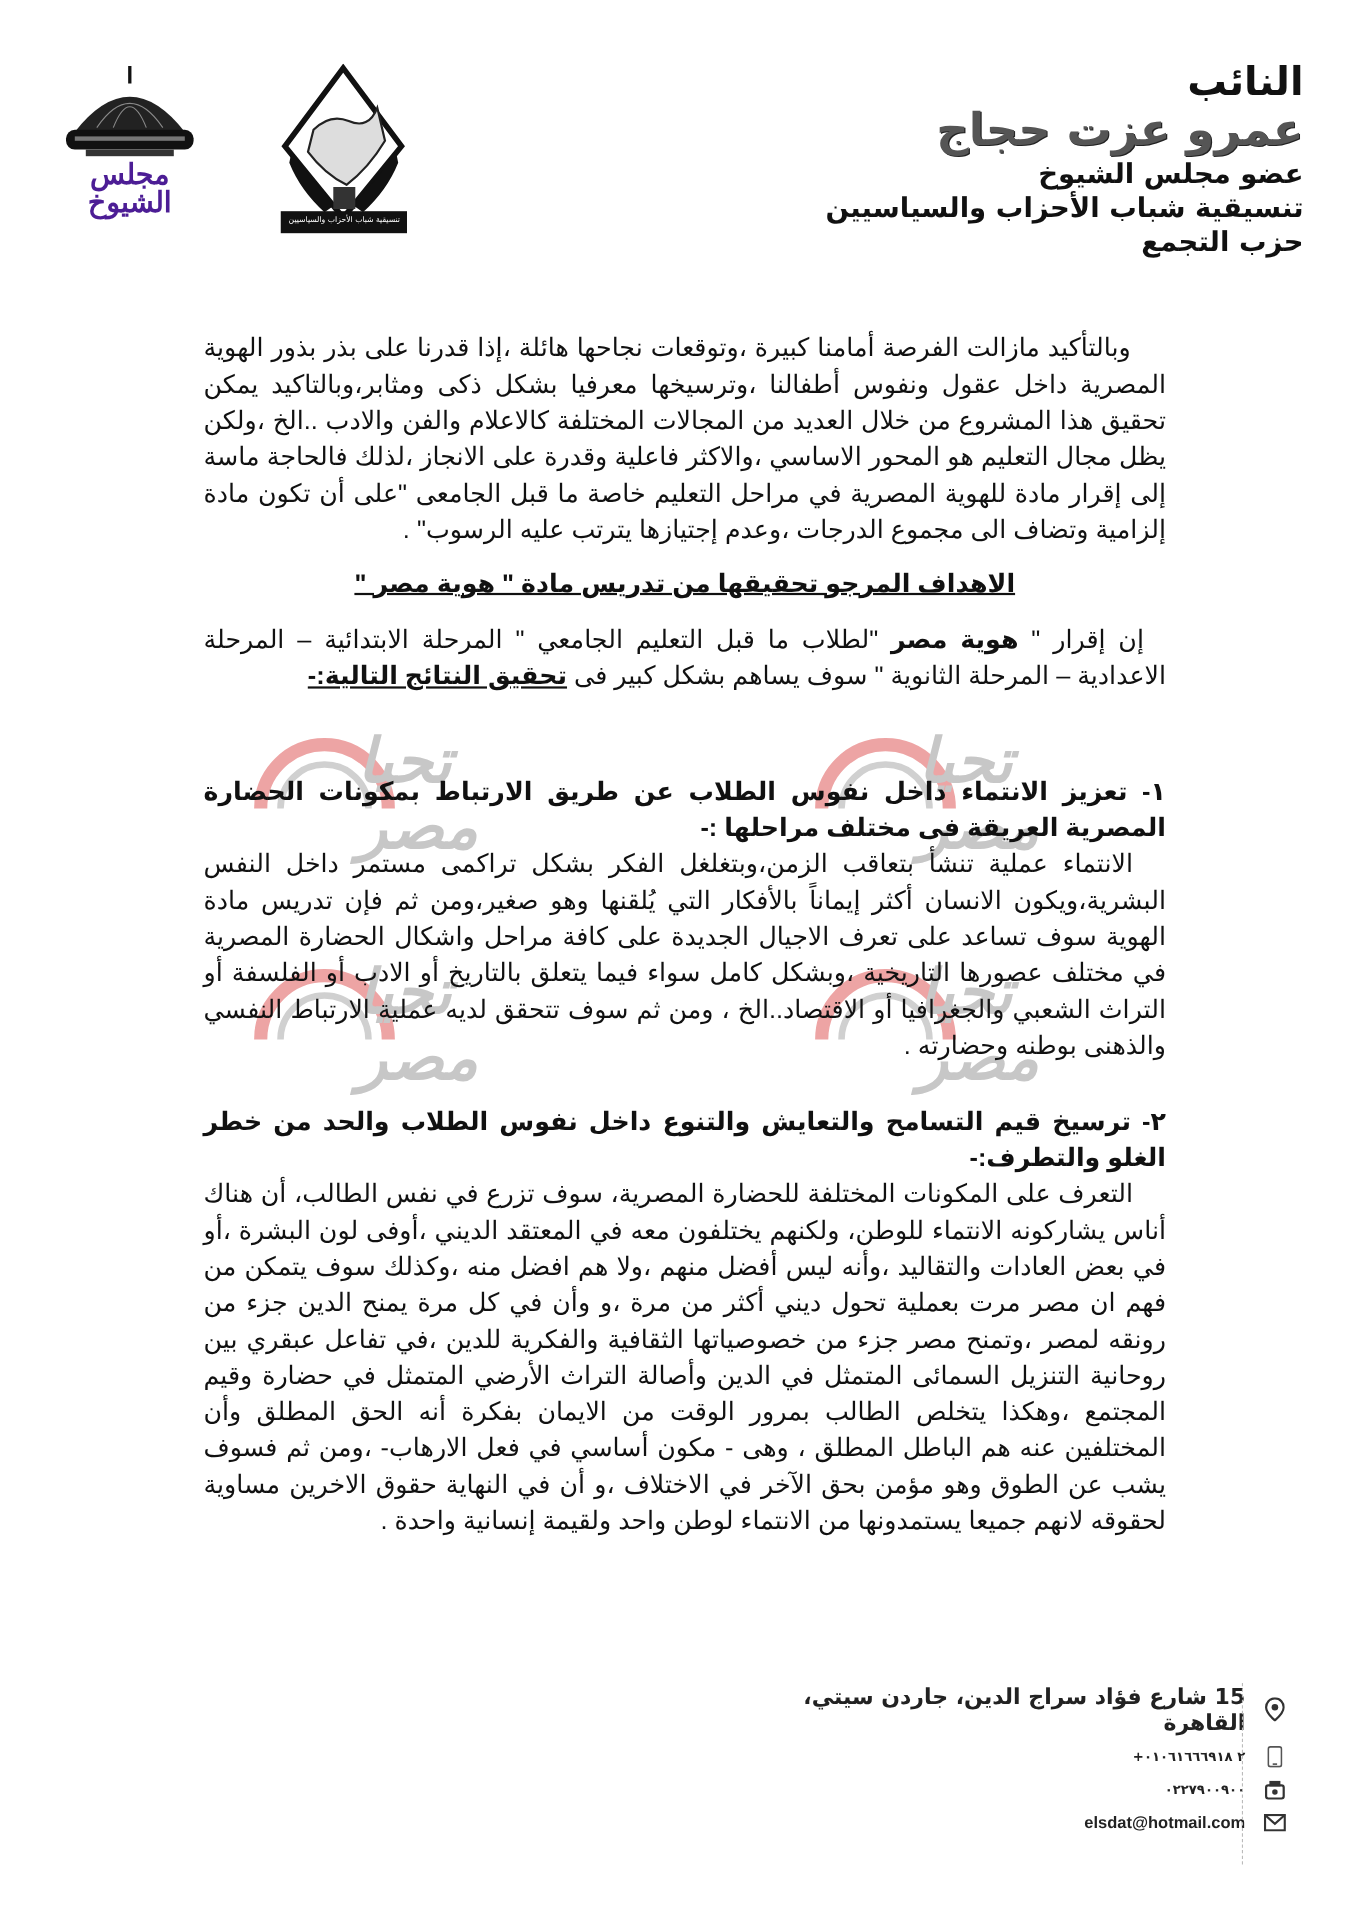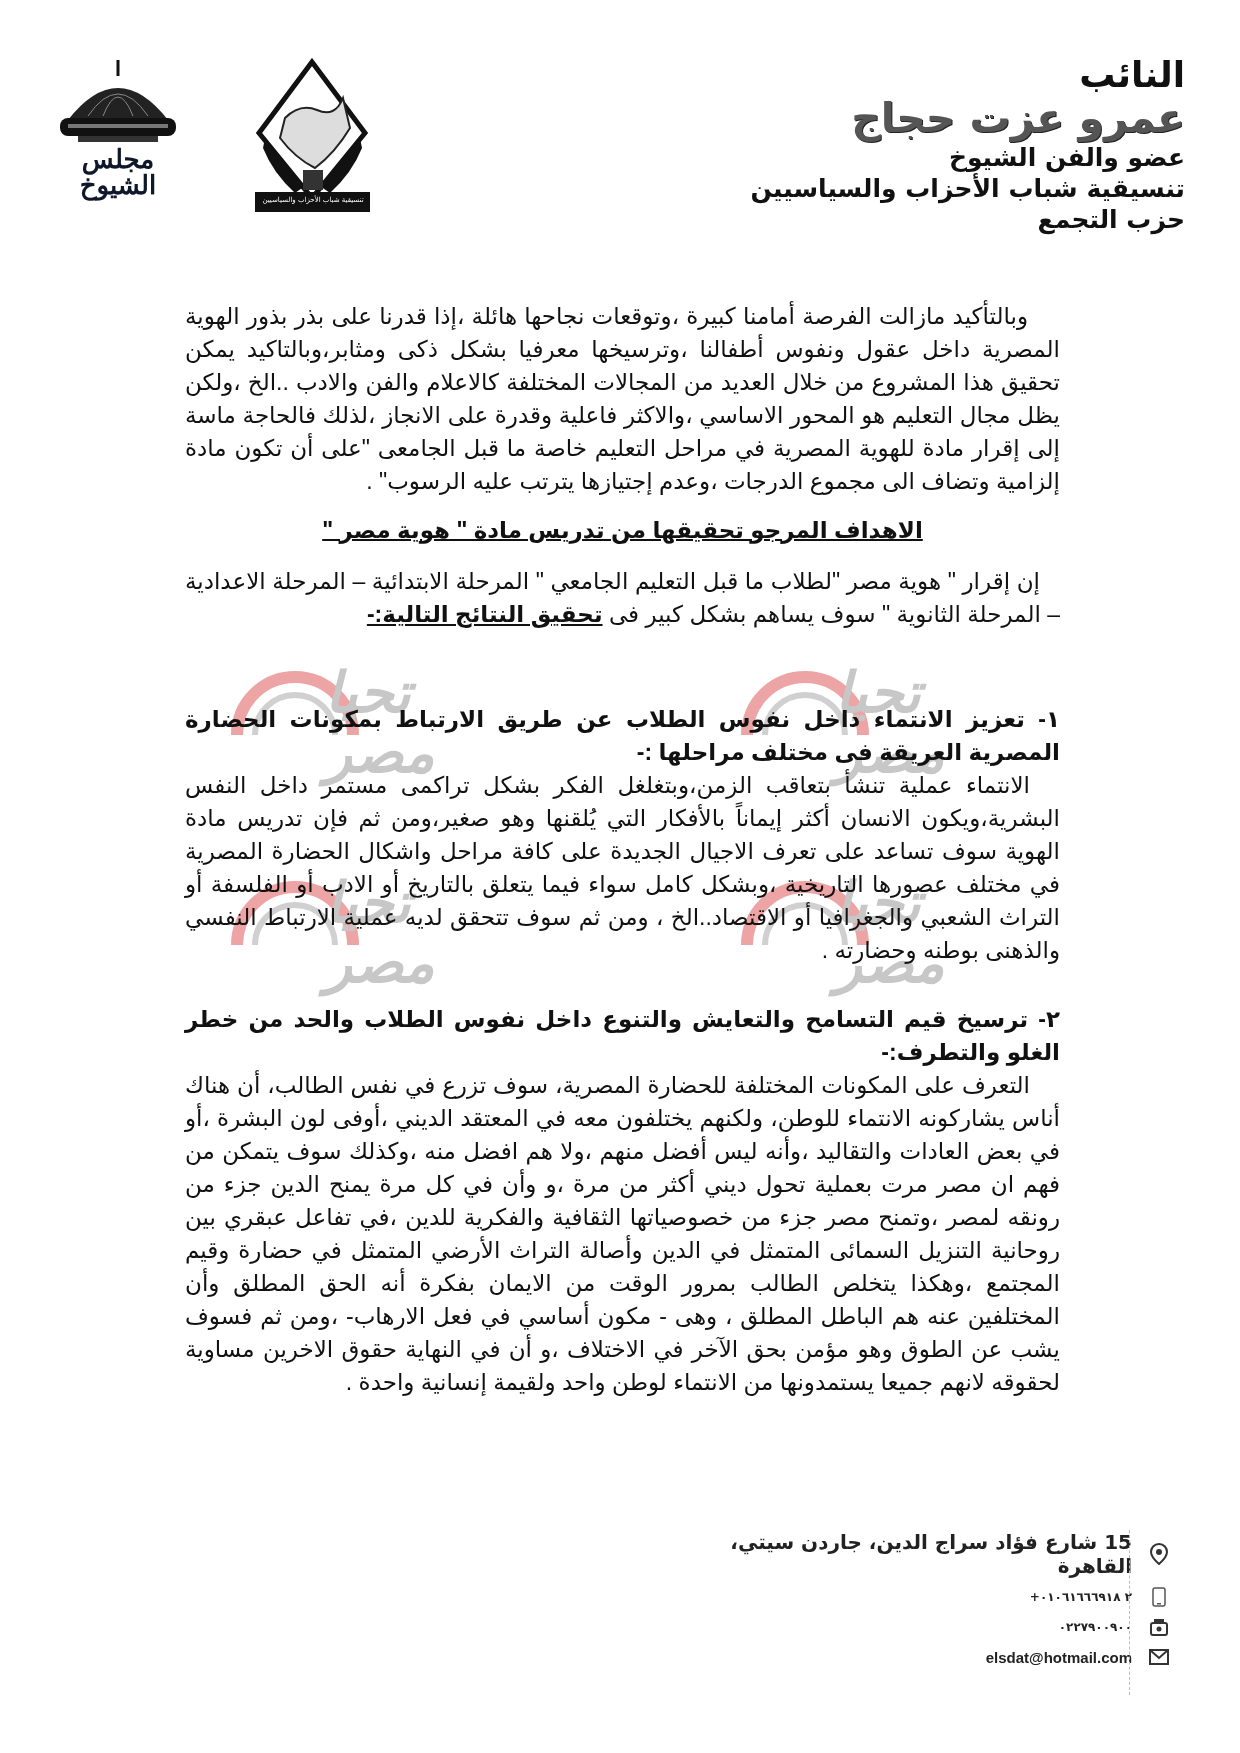--- a/index.html
+++ b/index.html
@@ -17,21 +17,21 @@
     .logo-senate { left: 58px; top: 58px; width: 120px; height: 150px; }
     .logo-coord { left: 255px; top: 58px; width: 115px; height: 160px; }
 
     
     .content { position: absolute; top: 300px; right: 180px; width: 875px;
       font-family: "Liberation Sans", "DejaVu Sans", sans-serif; font-size: 23px; line-height: 33px; text-align: justify; }
     .para { margin-bottom: 0; text-indent: 32px; }
     .section-title { text-align: center; font-weight: bold; text-decoration: underline; font-size: 23px;
       margin-top: 16px; margin-bottom: 18px; text-decoration-thickness: 2px; }
     .intro-para { text-indent: 20px; }
-    .intro-para b { font-weight: normal; }
+    .intro-para b { font-weight: bold; }
     .intro-para .underlined { font-weight: bold; text-decoration: underline; }
     .point-heading { font-weight: bold; margin-top: 72px; }
     .point-heading.second { margin-top: 36px; }
     .point-body { text-indent: 30px; }
 
     
     .watermark { position: absolute; width: 200px; height: 180px; opacity: 0.55; pointer-events: none; }
 
     
     .footer { position: absolute; right: 70px; top: 1530px; width: 520px; direction: rtl; }
@@ -50,39 +50,39 @@
 <div class="logo logo-senate">
   <svg width="120" height="150" viewBox="0 0 120 150">
     <line x1="60" y1="2" x2="60" y2="18" stroke="#111" stroke-width="3"></line>
     <path d="M10 62 Q60 -2 110 62 Z" fill="#222"></path>
     <path d="M30 58 Q60 14 90 58" fill="none" stroke="#888" stroke-width="1"></path>
     <path d="M45 58 Q60 20 75 58" fill="none" stroke="#888" stroke-width="1"></path>
     <rect x="2" y="60" width="116" height="18" rx="8" fill="#111"></rect>
     <rect x="10" y="66" width="100" height="4" fill="#777"></rect>
     <rect x="20" y="78" width="80" height="6" fill="#333"></rect>
   </svg>
-  <div style="position:absolute;left:0;top:88px;width:120px;text-align:center;font-family:'DejaVu Serif',serif;font-size:26px;font-weight:bold;color:#0f172a;line-height:1;">مجلس الشيوخ</div>
+  <div style="position:absolute;left:0;top:88px;width:120px;text-align:center;font-family:'DejaVu Serif',serif;font-size:26px;font-weight:bold;color:#4c1d95;line-height:1;">مجلس الشيوخ</div>
 </div>
 
 <div class="logo logo-coord">
   <svg width="115" height="160" viewBox="0 0 115 160">
     <path d="M57 4 L110 75 L57 140 L4 75 Z" fill="#fff" stroke="#111" stroke-width="5"></path>
     <path d="M30 60 Q45 45 62 52 Q80 60 88 40 L95 70 Q80 95 60 110 Q40 100 25 80 Z" fill="#ddd" stroke="#222" stroke-width="2"></path>
     <path d="M10 80 Q30 110 50 128 L40 135 Q18 115 8 90 Z" fill="#111"></path>
     <path d="M105 80 Q85 110 65 128 L75 135 Q97 115 107 90 Z" fill="#111"></path>
     <rect x="48" y="112" width="20" height="20" fill="#333"></rect>
     <rect x="0" y="134" width="115" height="20" fill="#111"></rect>
   </svg>
   <div style="position:absolute;left:3px;top:138px;width:110px;text-align:center;font-size:7px;color:#fff;">تنسيقية شباب الأحزاب والسياسيين</div>
 </div>
 
 <div class="header-block">
   <div class="header-title">النائب</div>
   <div class="header-name">عمرو عزت حجاج</div>
-  <div class="header-line">عضو والفن الشيوخ</div>
+  <div class="header-line">عضو مجلس الشيوخ</div>
   <div class="header-line">تنسيقية شباب الأحزاب والسياسيين</div>
   <div class="header-line">حزب التجمع</div>
 </div>
 
 <div class="watermark" style="left:225px; top:640px;">
   <svg width="200" height="180" viewBox="0 0 200 180">
     <circle cx="70" cy="95" r="58" fill="none" stroke="#e05a5a" stroke-width="12"></circle>
     <circle cx="70" cy="95" r="40" fill="none" stroke="#aaa" stroke-width="6"></circle>
     <rect x="0" y="95" width="140" height="70" fill="#fff"></rect>
   </svg>

